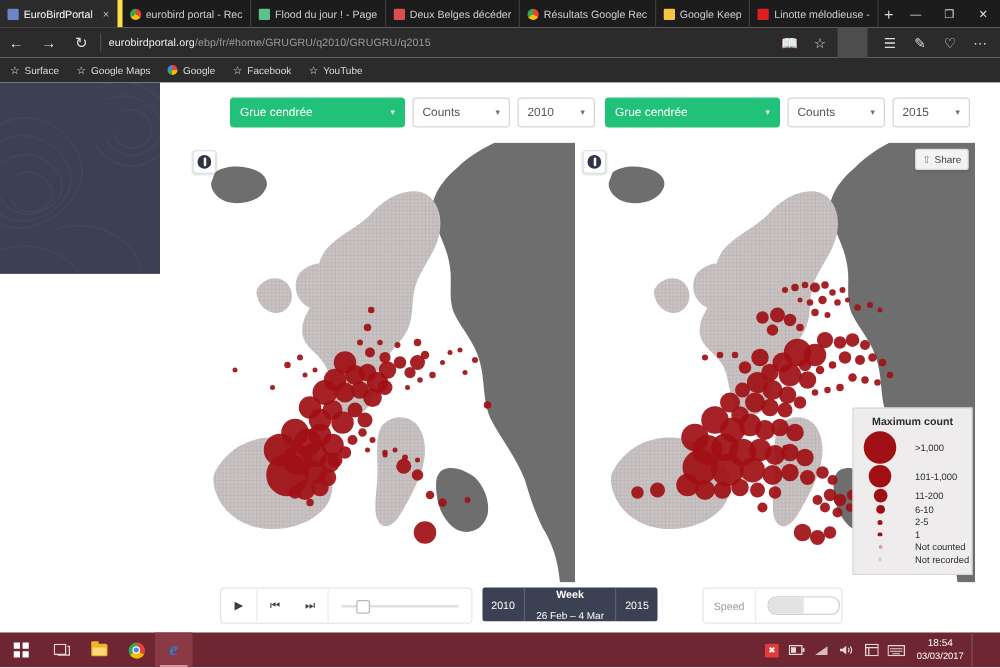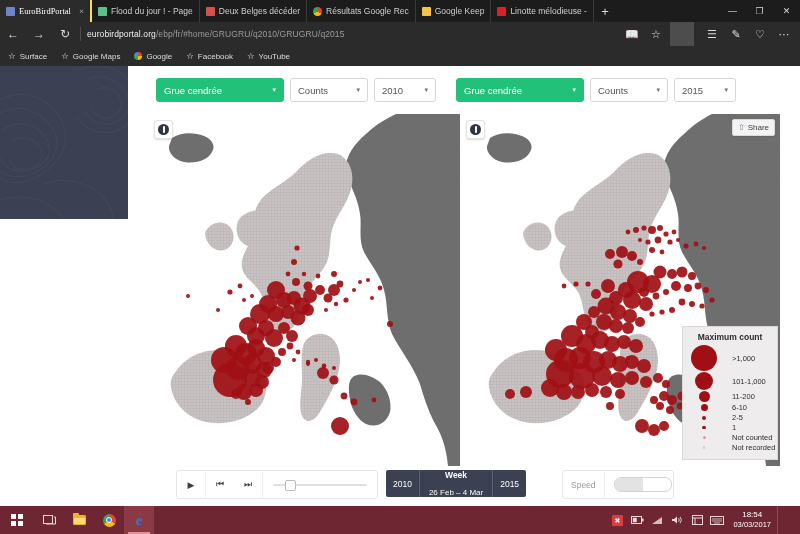--- a/index.html
+++ b/index.html
@@ -14,21 +14,21 @@
   
   .tabstrip{
     position:absolute;left:0;top:0;width:800px;height:22px;
     background:#1c1c1c;display:flex;align-items:stretch;
   }
   .tab{
     display:flex;align-items:center;gap:4px;height:22px;
     padding:0 6px;font-size:8.5px;color:#cfcfcf;
     border-right:1px solid #3a3a3a;white-space:nowrap;position:relative;
   }
-  .tab.active{background:#2b2b2b;color:#fff;border-right:2px solid #fde047;font-family:Liberation Serif, serif;}
+  .tab.active{background:#2b2b2b;color:#fff;border-right:4px solid #fde047;}
   .tab .favi{width:9px;height:9px;border-radius:1px;flex:0 0 auto;display:block;}
   .tab .tabtxt{overflow:hidden;text-overflow:clip;display:block;max-width:96px;}
   .tab .tabx{font-size:9px;color:#bdbdbd;margin-left:4px;}
   .newtab{display:flex;align-items:center;justify-content:center;width:22px;height:22px;color:#d8d8d8;font-size:13px;}
   .winctl{margin-left:auto;display:flex;align-items:center;}
   .winctl span{width:27px;height:22px;display:flex;align-items:center;justify-content:center;color:#d8d8d8;font-size:9px;}
 
   .navbar{
     position:absolute;left:0;top:22px;width:800px;height:24px;
     background:#2b2b2b;display:flex;align-items:center;color:#d6d6d6;
@@ -64,21 +64,21 @@
   
   .ctlrow{position:absolute;left:0;top:12px;width:672px;height:30px;}
   .grp{position:absolute;display:flex;align-items:center;}
   .sel{
     height:24px;border:1px solid #d6d6d6;border-radius:3px;background:#fff;
     display:flex;align-items:center;justify-content:space-between;
     font-size:9.5px;color:#555;padding:0 7px;box-sizing:border-box;margin-right:6px;
   }
   .sel.green{background:#22c179;border-color:#22c179;color:#fff;}
   .sel .car{font-size:7px;margin-left:10px;opacity:.85;}
-  .sel.w-species{width:128px;}
+  .sel.w-species{width:140px;margin-left:28px;}
   .sel.w-metric{width:78px;}
   .sel.w-year{width:62px;}
 
   
   .mapwrap{position:absolute;top:48px;height:352px;overflow:hidden;background:#fff;}
   .mapwrap.left{left:20px;width:312px;}
   .mapwrap.right{left:332px;width:320px;}
   .mapwrap svg{display:block;position:absolute;left:0;top:0;}
 
   .dlbtn{
@@ -171,20 +171,24 @@
 </head>
 <body>
 
 <div id="screen">
 
   <div class="tabstrip">
     <div class="tab active">
       <span class="favi" style="background:#6f85c9"></span>
       <span class="tabtxt">EuroBirdPortal</span>
       <span class="tabx">×</span>
+    </div>
+    <div class="tab">
+      <span class="favi" style="border-radius:50%;background:conic-gradient(#ea4335 0 33%,#fbbc05 0 66%,#34a853 0 100%)"></span>
+      <span class="tabtxt">eurobird portal - Rec</span>
     </div>
     <div class="tab">
       <span class="favi" style="background:#5cc08a"></span>
       <span class="tabtxt">Flood du jour ! - Page</span>
     </div>
     <div class="tab">
       <span class="favi" style="background:#d94f4f"></span>
       <span class="tabtxt">Deux Belges décéder</span>
     </div>
     <div class="tab">

